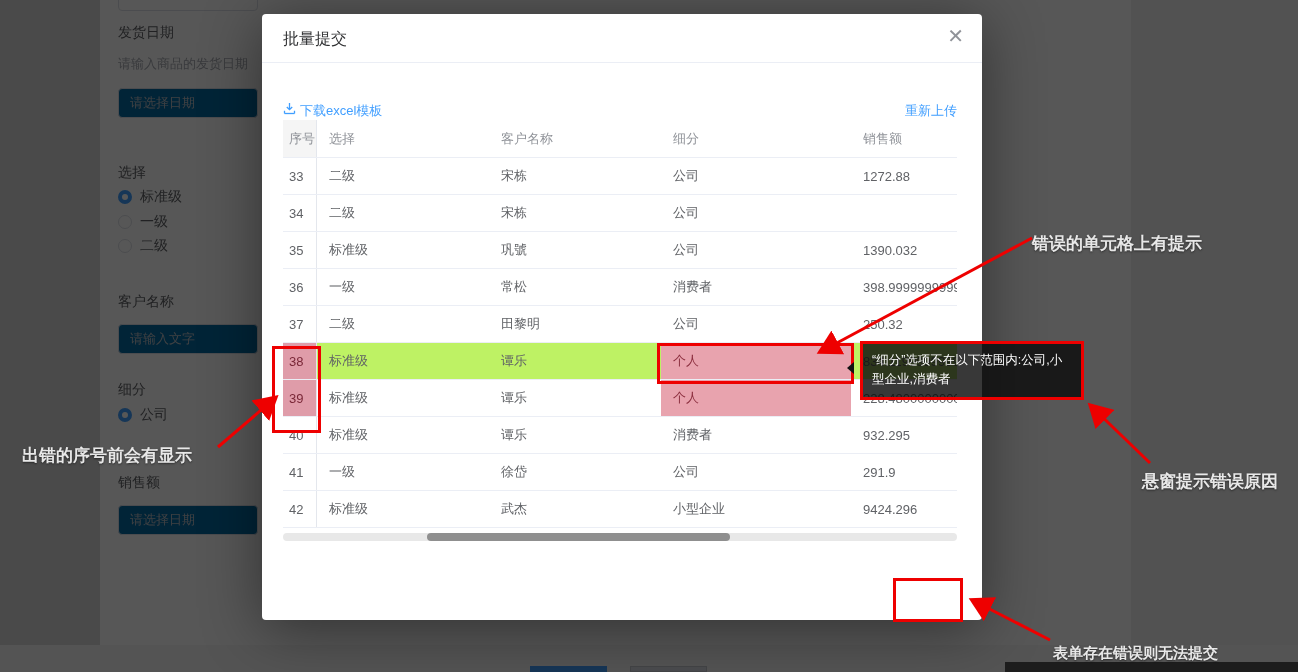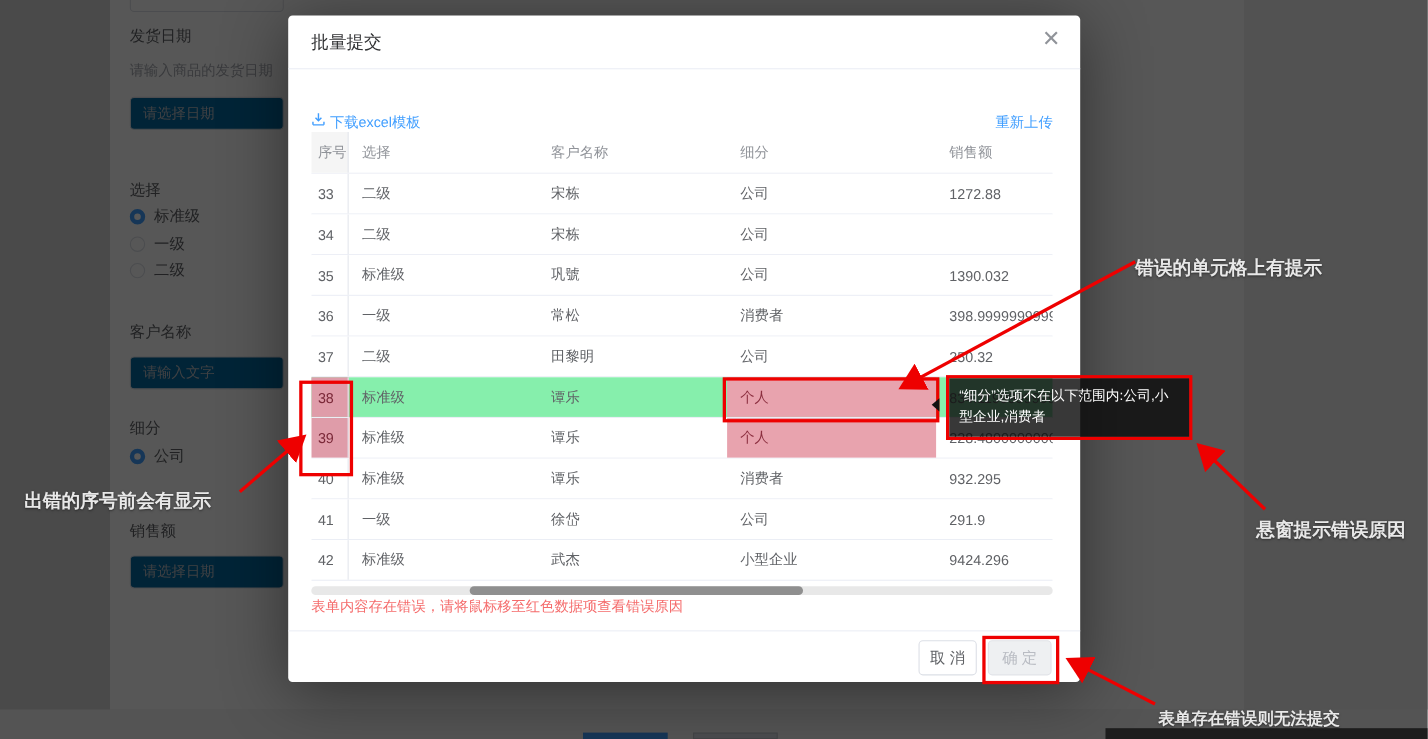--- a/index.html
+++ b/index.html
@@ -35,21 +35,21 @@
   .m-close { position:absolute; right:18px; top:12px; font-size:20px; color:#909399; cursor:pointer; line-height:1; }
   .m-link { position:absolute; font-size:13px; color:#409eff; cursor:pointer; display:flex; gap:4px; white-space:nowrap; }
   .link-download { left:21px; top:88px; }
   .link-reupload { right:25px; top:88px; }
 
   
   .tbl { position:absolute; left:21px; top:106px; width:674px; height:422px; overflow:hidden; font-size:13px; }
   .thead, .trow { display:grid; grid-template-columns:34px 172px 172px 190px 146px; align-items:center; }
   .thead { height:38px; border-bottom:1px solid #ebeef5; color:#909399; }
   .trow { height:37px; border-bottom:1px solid #ebeef5; color:#606266; background:#fff; }
-  .trow.hovered { background:#86efac; }
+  .trow.hovered { background:#bef264; }
   .tcell { padding-left:12px; white-space:nowrap; overflow:hidden; height:100%; display:flex; align-items:center; }
   .c-seq { padding-left:6px; border-right:1px solid #e4e7ed; }
   .thead .c-seq { background:#f5f5f5; }
   .err-seq { background:#df9ca9; color:#7a2838; }
   .err-seg { background:#e8a3ae; color:#8c2f3f; }
 
   .hscroll-track { position:absolute; left:21px; top:519px; width:674px; height:8px; background:#e8e8e8; border-radius:4px; }
   .hscroll-thumb { position:absolute; left:144px; top:0; width:303px; height:8px; background:#8f8f8f; border-radius:4px; }
 
   .m-error-hint { position:absolute; left:21px; top:528px; width:670px; font-size:13px; color:#f56c6c; white-space:nowrap; }
@@ -221,26 +221,21 @@
             <div class="tcell c-segment">小型企业</div>
             <div class="tcell c-sales">9424.296</div>
           </div>
         </div>
     </div>
 
     <div class="hscroll-track">
       <div class="hscroll-thumb"></div>
     </div>
 
-    <div class="m-error-hint">表单内容存在错误，请将鼠标移至红色数据项查看错误原因</div>
-
-    <div class="m-footer">
-      <div class="btn btn-cancel">取 消</div>
-      <div class="btn btn-confirm">确 定</div>
-    </div>
+
   </div>
 
   <div class="dark-strip"></div>
 
   <div class="tooltip-caret"></div>
   <div class="tooltip-wrap redbox">
     <div class="tooltip">“细分”选项不在以下范围内:公司,小型企业,消费者</div>
   </div>
 
   <div class="redbox box-seq"></div>

